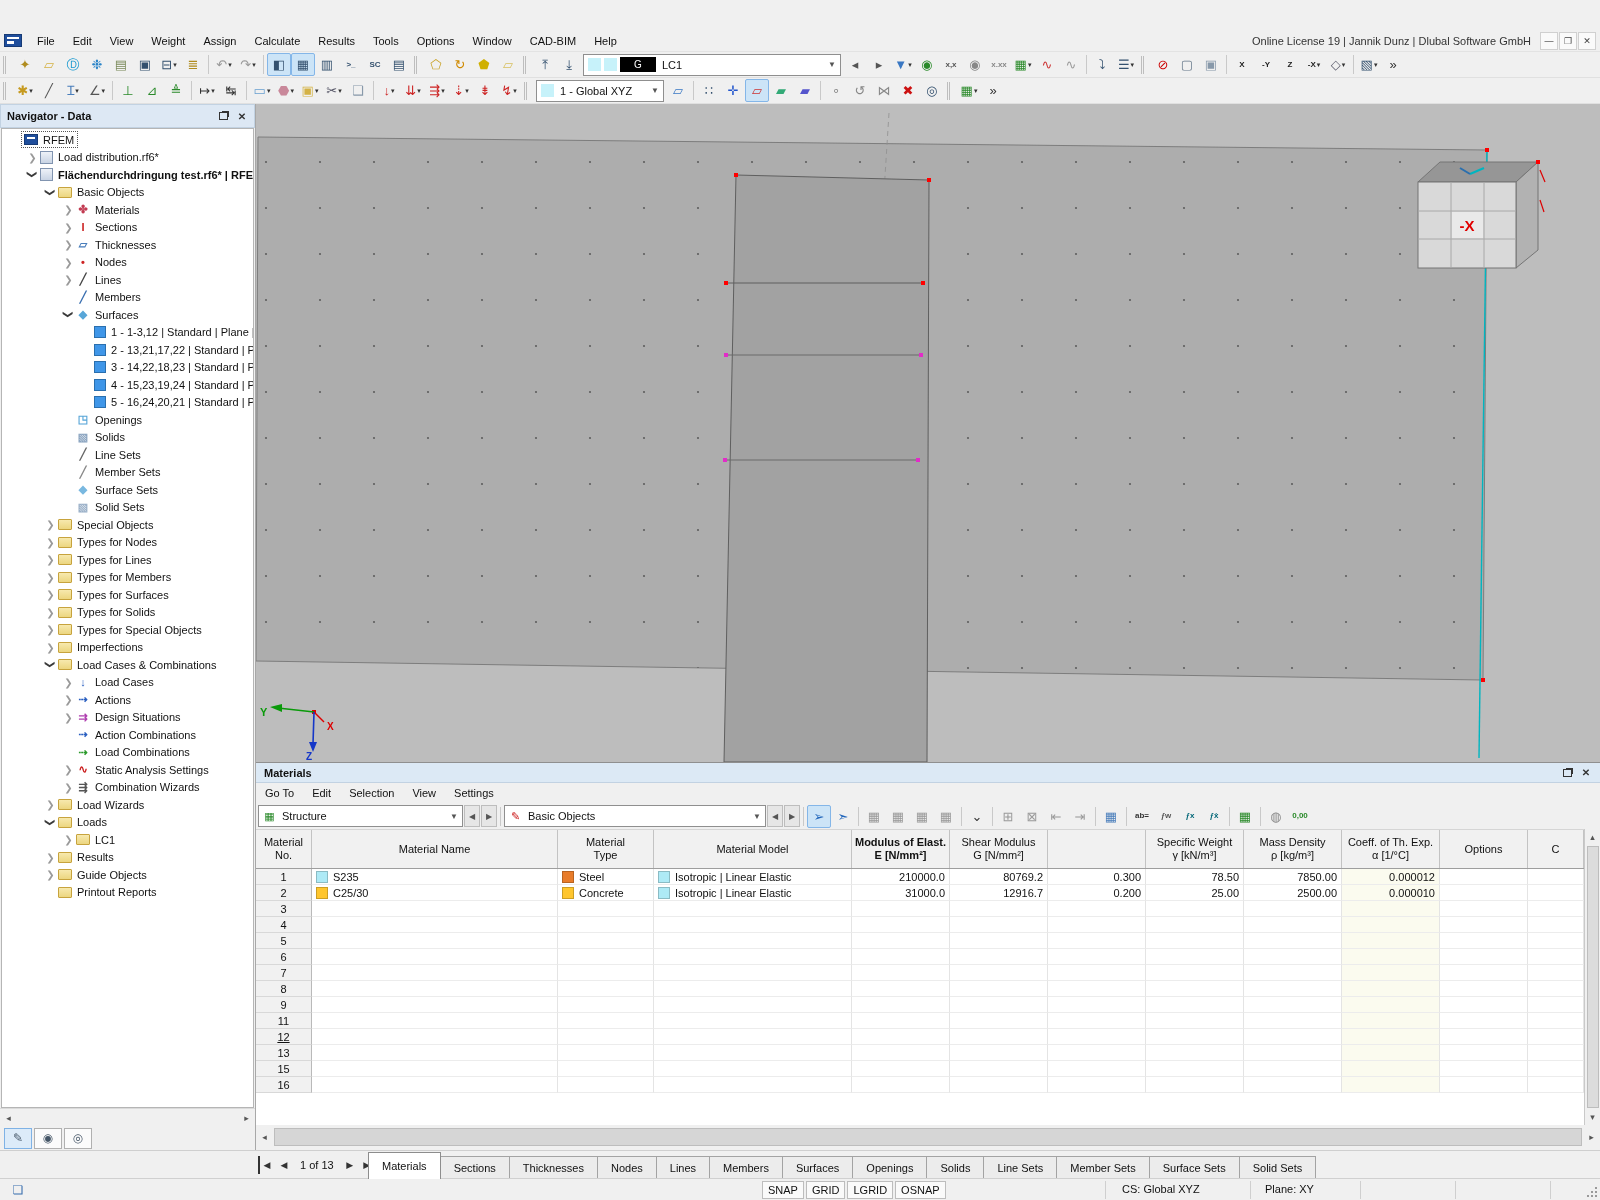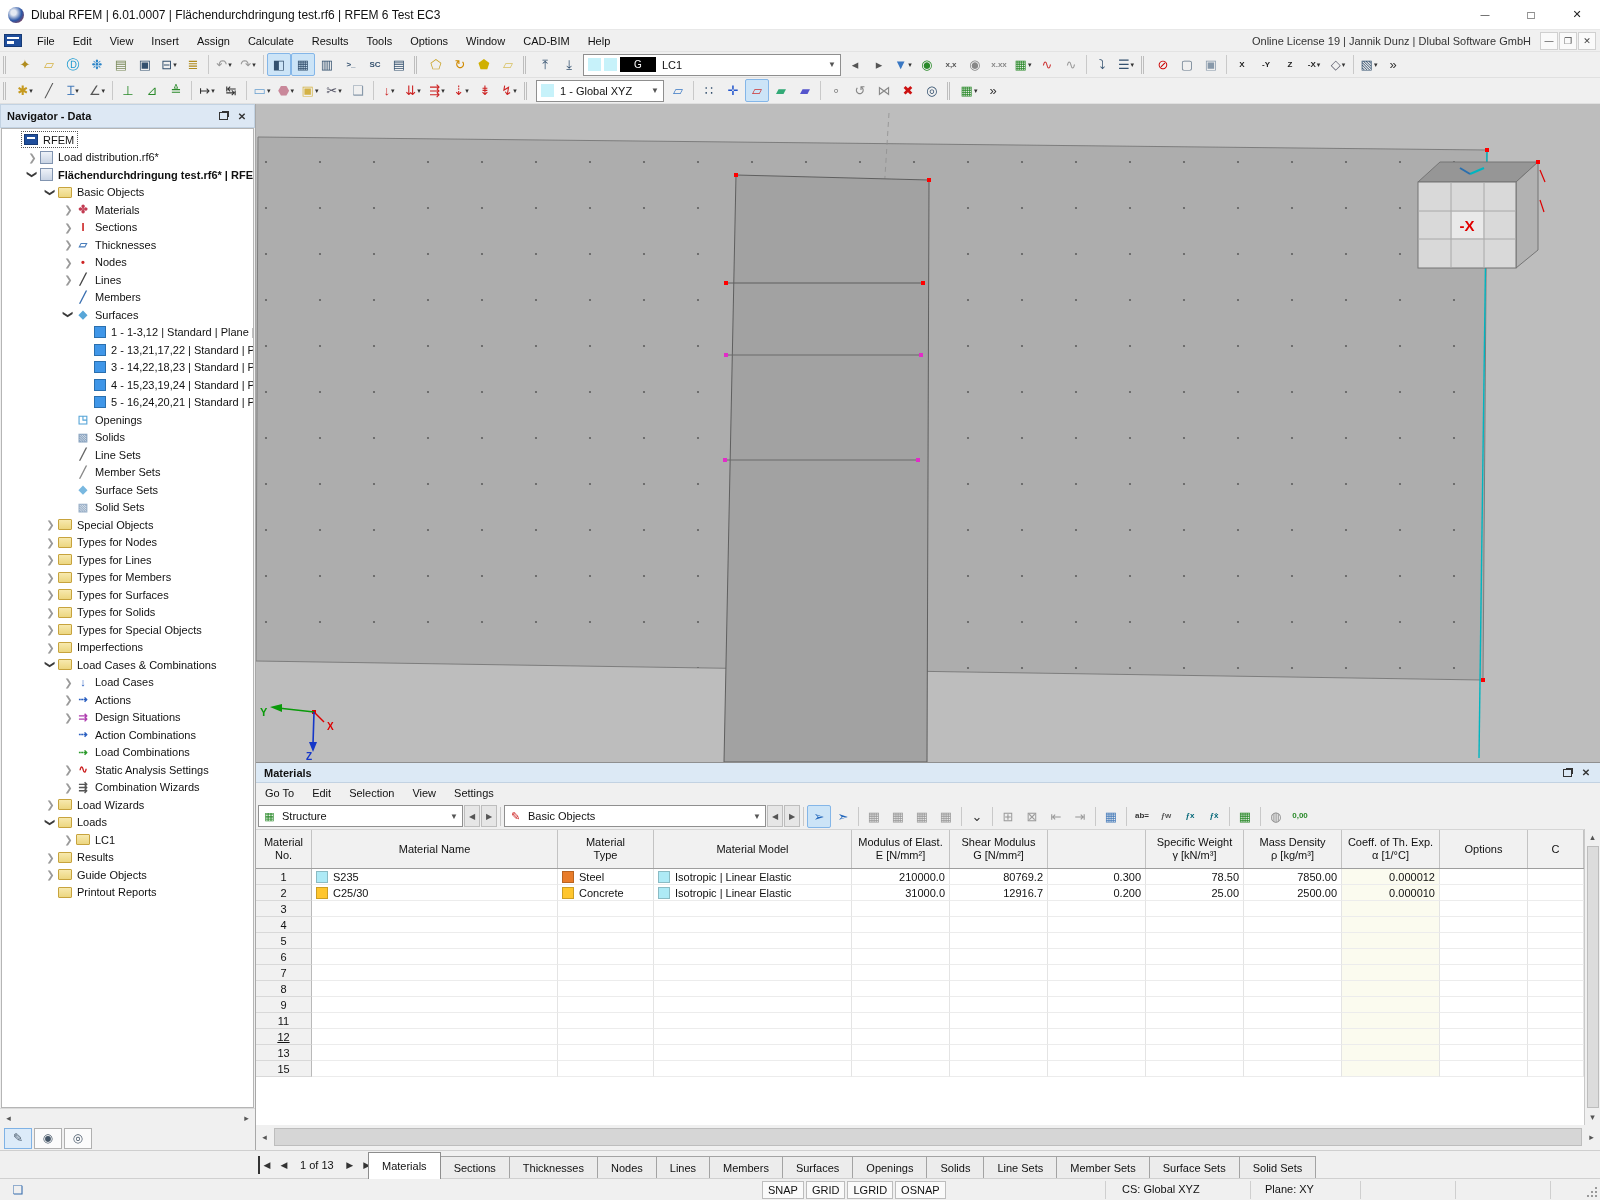--- a/index.html
+++ b/index.html
@@ -124,37 +124,28 @@
     radial-gradient(circle at 10px 10px,#9a9a9a 1px,transparent 1.5px),
     radial-gradient(circle at 6px 6px,#9a9a9a 1px,transparent 1.5px),
     radial-gradient(circle at 10px 6px,#9a9a9a 1px,transparent 1.5px),
     radial-gradient(circle at 10px 2px,#9a9a9a 1px,transparent 1.5px)}
 </style>
 </head>
 <body>
 
 <div class="app">
 
-  <div class="titlebar">
-    <span class="app-icon"></span>
-    <span class="title-text">Dlubal RFEM | 6.01.0007 | Flächendurchdringung test.rf6 | RFEM 6 Test EC3</span>
-    <div class="win-controls">
-      <span class="wc wc-min"></span>
-      <span class="wc wc-max"></span>
-      <span class="wc wc-close"></span>
-    </div>
-  </div>
 
   <div class="menubar">
     <span class="rfem-flag"></span>
     <div class="tbwrap" id="menu-items">
         <span class="menu-item">File</span>
         <span class="menu-item">Edit</span>
         <span class="menu-item">View</span>
-        <span class="menu-item">Insert</span>
+        <span class="menu-item">Weight</span>
         <span class="menu-item">Assign</span>
         <span class="menu-item">Calculate</span>
         <span class="menu-item">Results</span>
         <span class="menu-item">Tools</span>
         <span class="menu-item">Options</span>
         <span class="menu-item">Window</span>
         <span class="menu-item">CAD-BIM</span>
         <span class="menu-item">Help</span>
       </div>
     <div class="menubar-right">
@@ -887,21 +878,21 @@
             <div>Material Name</div>
           </div>
           <div class="th" style="width: 96px;">
             <div>Material</div>
             <div>Type</div>
           </div>
           <div class="th" style="width: 198px;">
             <div></div>
             <div>Material Model</div>
           </div>
-          <div class="th" style="width: 98px;">
+          <div class="th" style="width: 98px; font-weight: bold;">
             <div>Modulus of Elast.</div>
             <div>E [N/mm²]</div>
           </div>
           <div class="th" style="width: 98px;">
             <div>Shear Modulus</div>
             <div>G [N/mm²]</div>
           </div>
           <div class="th" style="width: 98px; gap: 46px;">
             <div>Poisson's Ratio</div>
             <div>ν [--]</div>
@@ -1141,20 +1132,34 @@
             <div class="td num" style="width: 98px;"></div>
             <div class="td num" style="width: 98px;"></div>
             <div class="td num" style="width: 98px;"></div>
             <div class="td num" style="width: 98px;"></div>
             <div class="td num tint" style="width: 98px;"></div>
             <div class="td" style="width: 88px;"></div>
             <div class="td" style="width: 56px;"></div>
           </div>
           <div class="drow">
             <div class="td rowno" style="width: 56px;">15</div>
+            <div class="td" style="width: 246px;"></div>
+            <div class="td" style="width: 96px;"></div>
+            <div class="td" style="width: 198px;"></div>
+            <div class="td num" style="width: 98px;"></div>
+            <div class="td num" style="width: 98px;"></div>
+            <div class="td num" style="width: 98px;"></div>
+            <div class="td num" style="width: 98px;"></div>
+            <div class="td num" style="width: 98px;"></div>
+            <div class="td num tint" style="width: 98px;"></div>
+            <div class="td" style="width: 88px;"></div>
+            <div class="td" style="width: 56px;"></div>
+          </div>
+          <div class="drow">
+            <div class="td rowno" style="width: 56px;">16</div>
             <div class="td" style="width: 246px;"></div>
             <div class="td" style="width: 96px;"></div>
             <div class="td" style="width: 198px;"></div>
             <div class="td num" style="width: 98px;"></div>
             <div class="td num" style="width: 98px;"></div>
             <div class="td num" style="width: 98px;"></div>
             <div class="td num" style="width: 98px;"></div>
             <div class="td num" style="width: 98px;"></div>
             <div class="td num tint" style="width: 98px;"></div>
             <div class="td" style="width: 88px;"></div>

